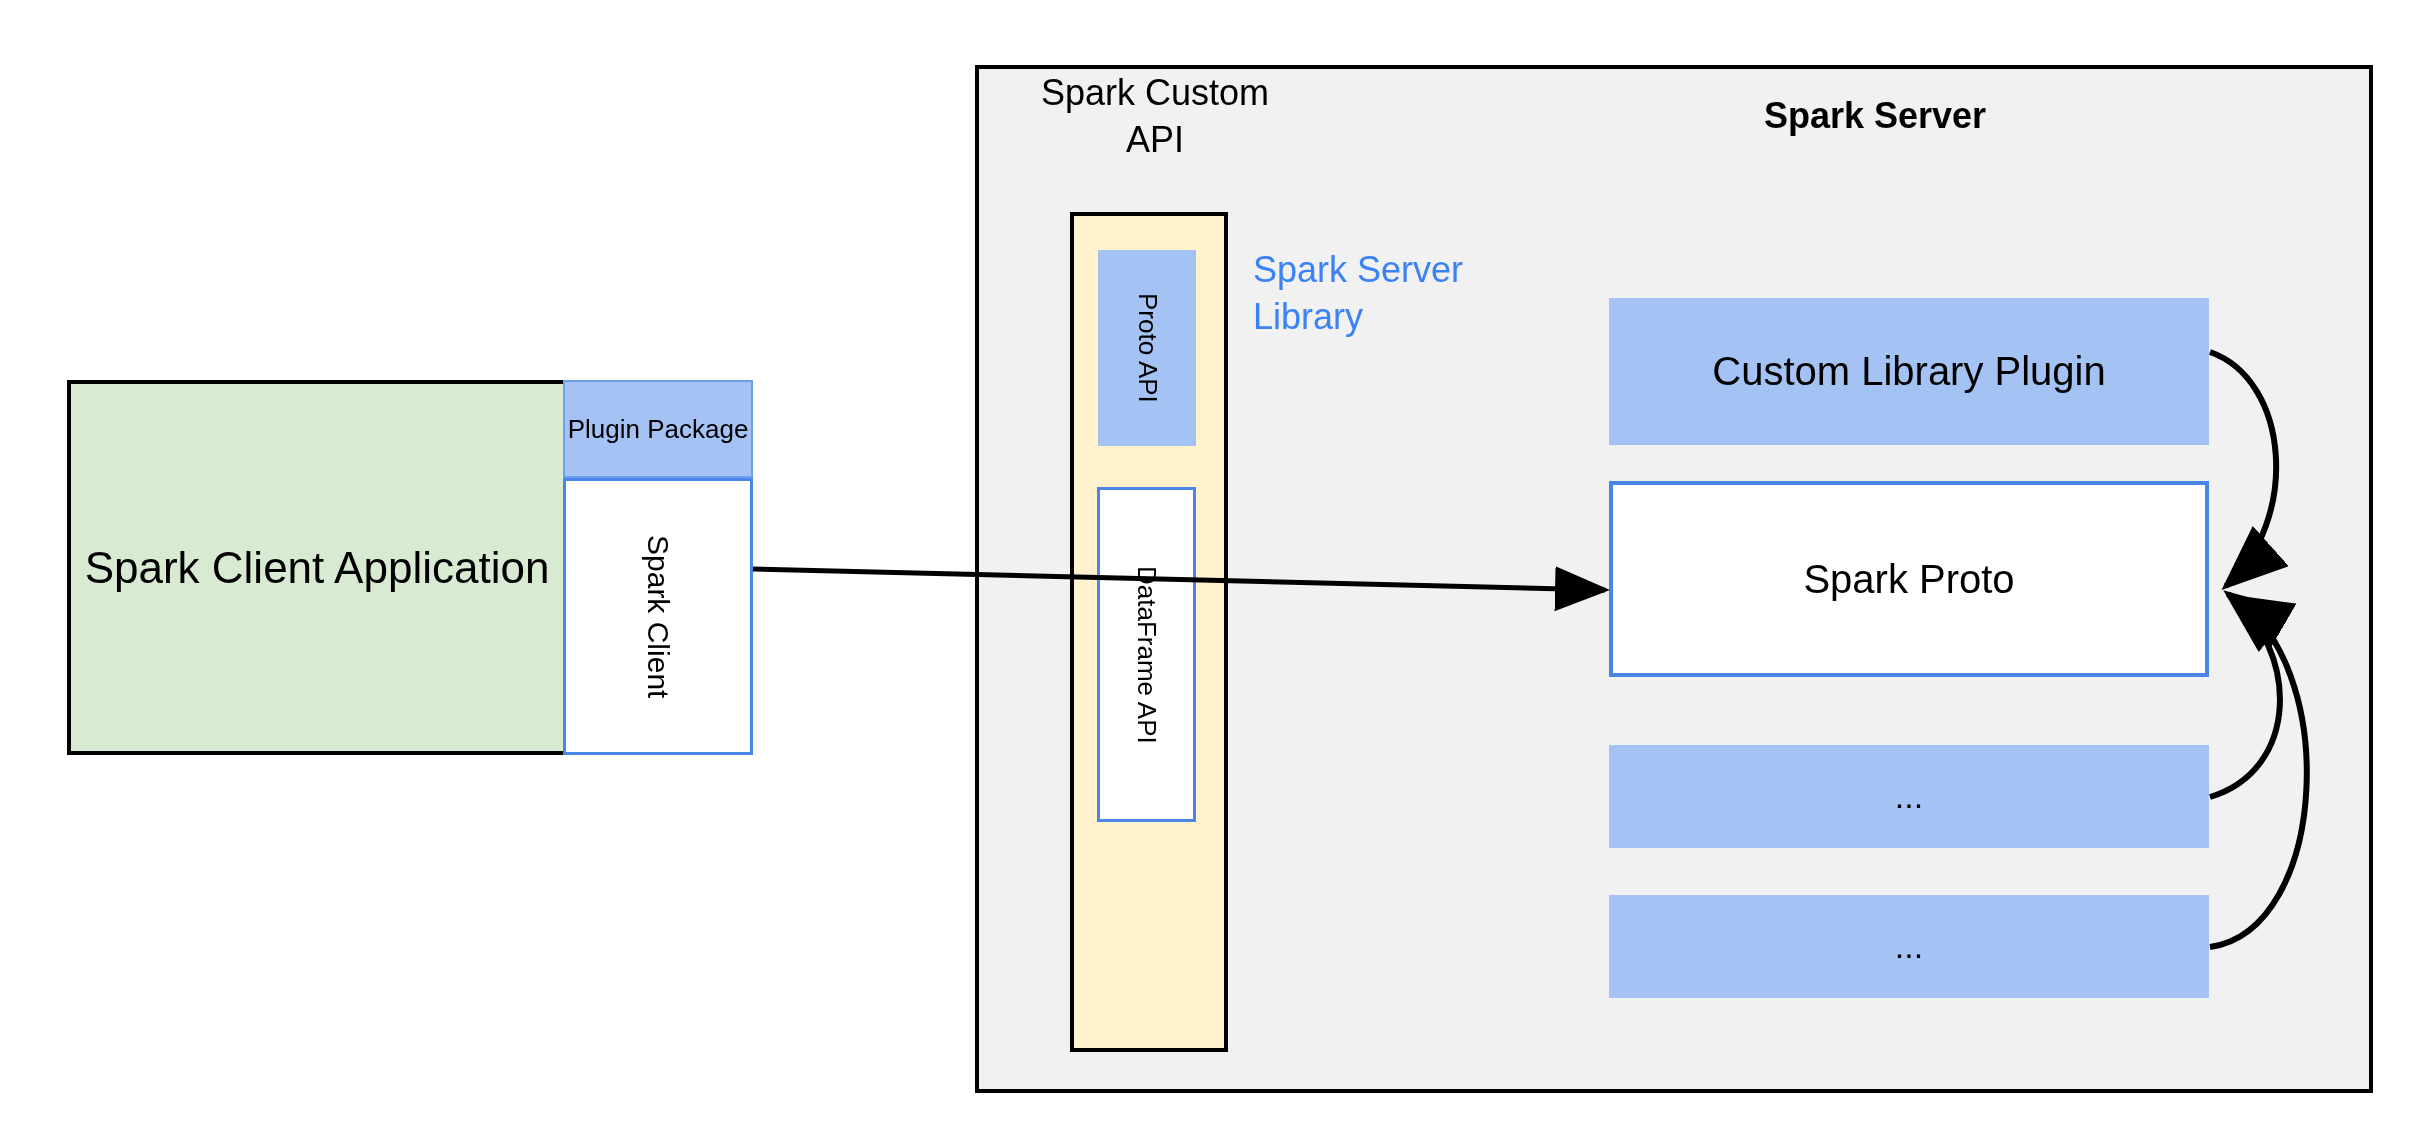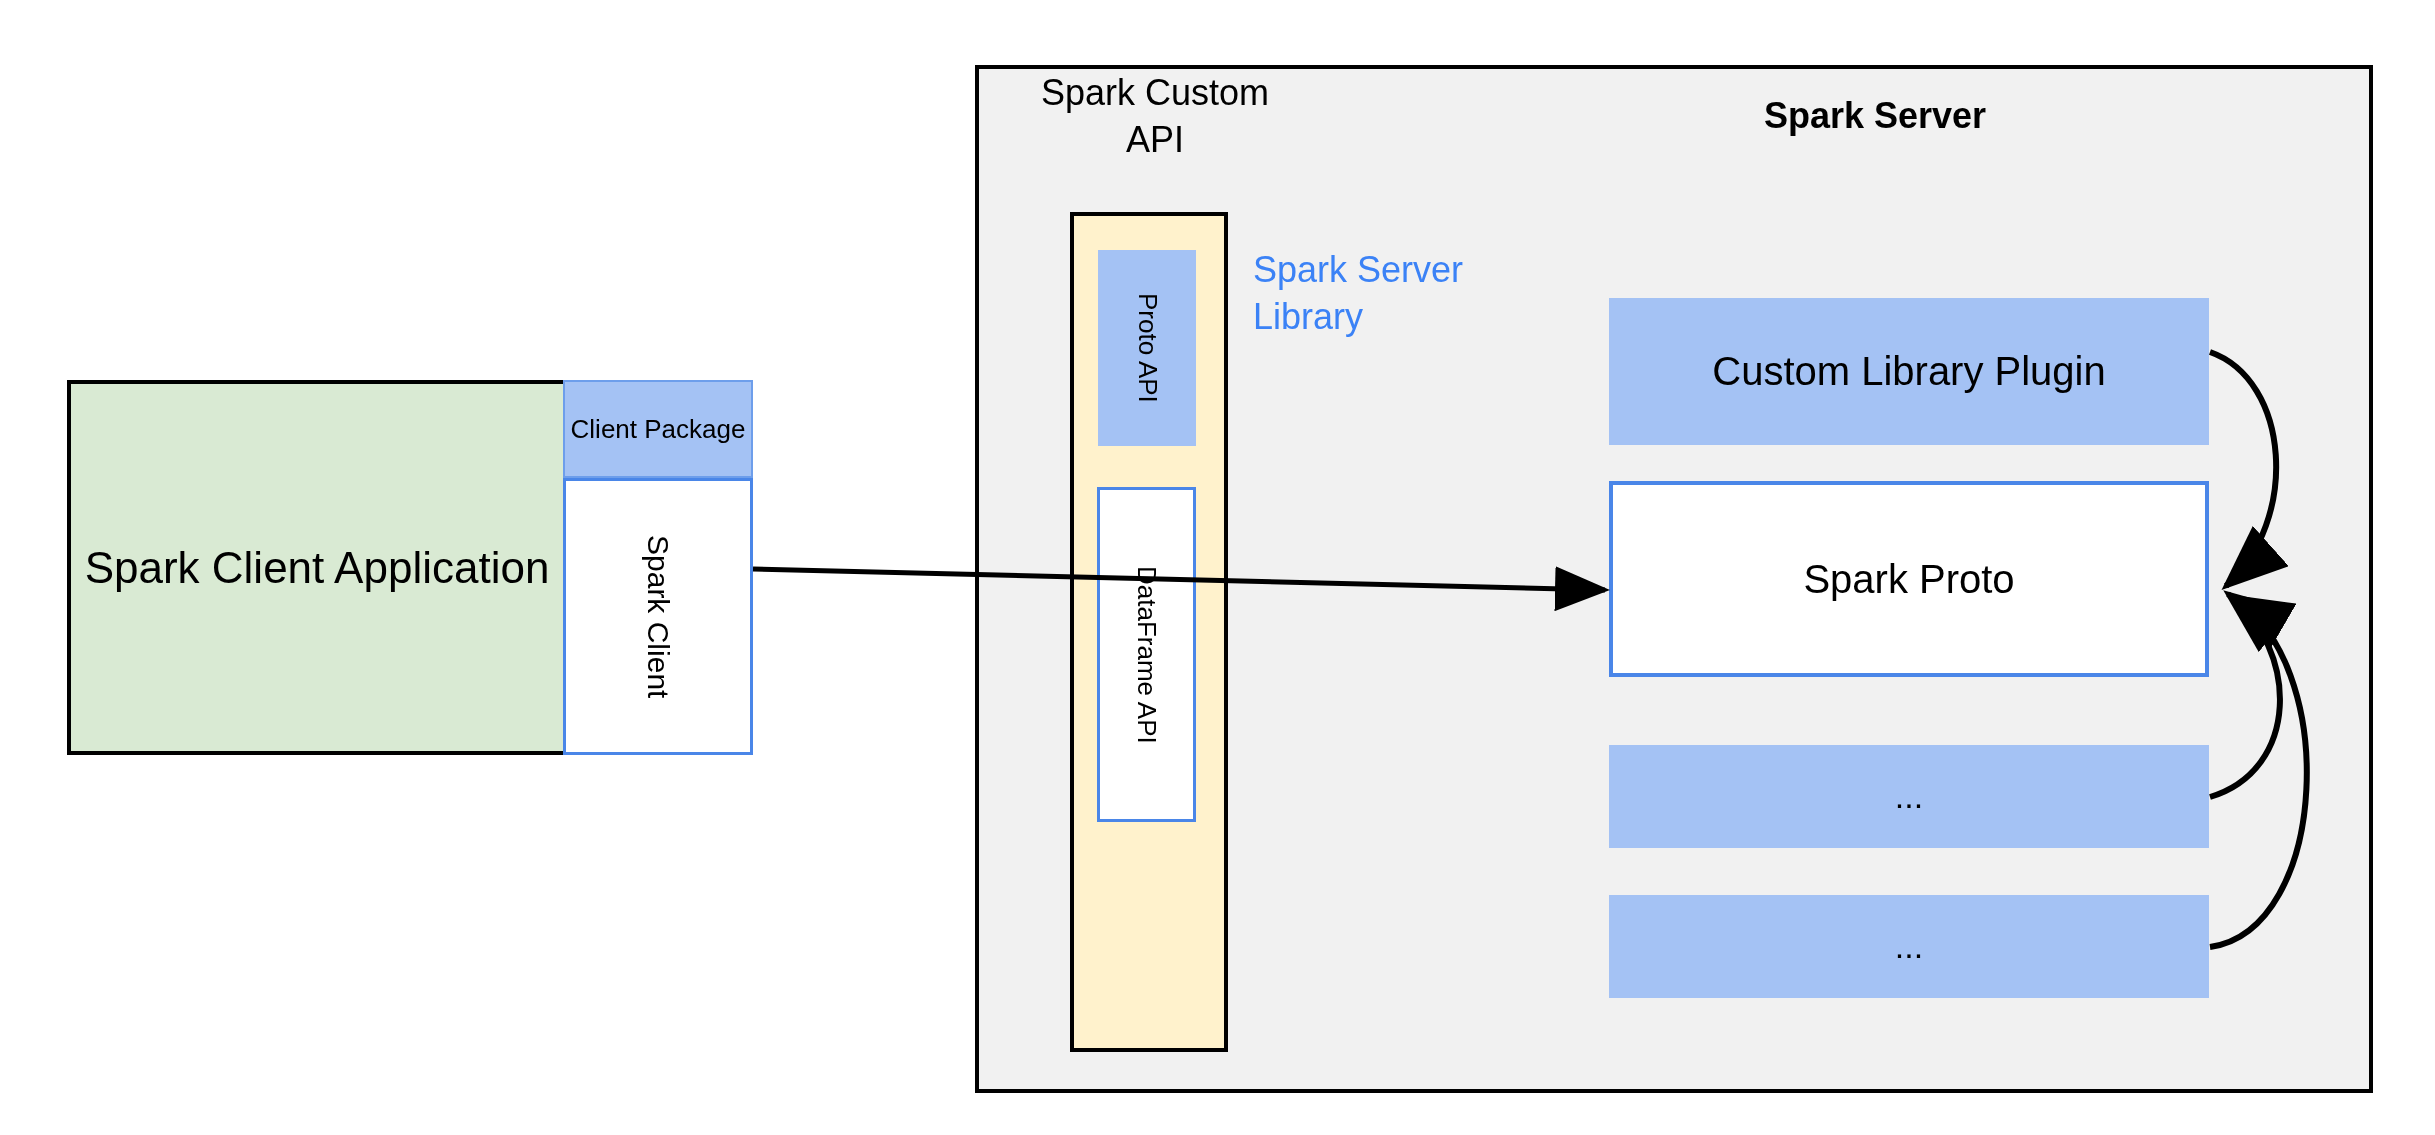--- a/index.html
+++ b/index.html
@@ -227,21 +227,21 @@
 
   <div class="box" id="ellipsis-box-2">
     <span>...</span>
   </div>
 
   <div class="box" id="client-app-box">
     <span>Spark Client Application</span>
   </div>
 
   <div class="box" id="client-package-box">
-    <span>Client Package</span>
+    <span>Plugin Package</span>
   </div>
 
   <div class="box" id="spark-client-box">
     <span class="vert-text-lg">Spark Client</span>
   </div>
 
   <svg id="connector-layer" viewBox="0 0 2435 1135">
     <defs>
       <marker id="arrowhead" markerWidth="11" markerHeight="9" refX="10" refY="4.5" orient="auto" markerUnits="strokeWidth">
         <path d="M0,0 L11,4.5 L0,9 z" fill="#000000"></path>

